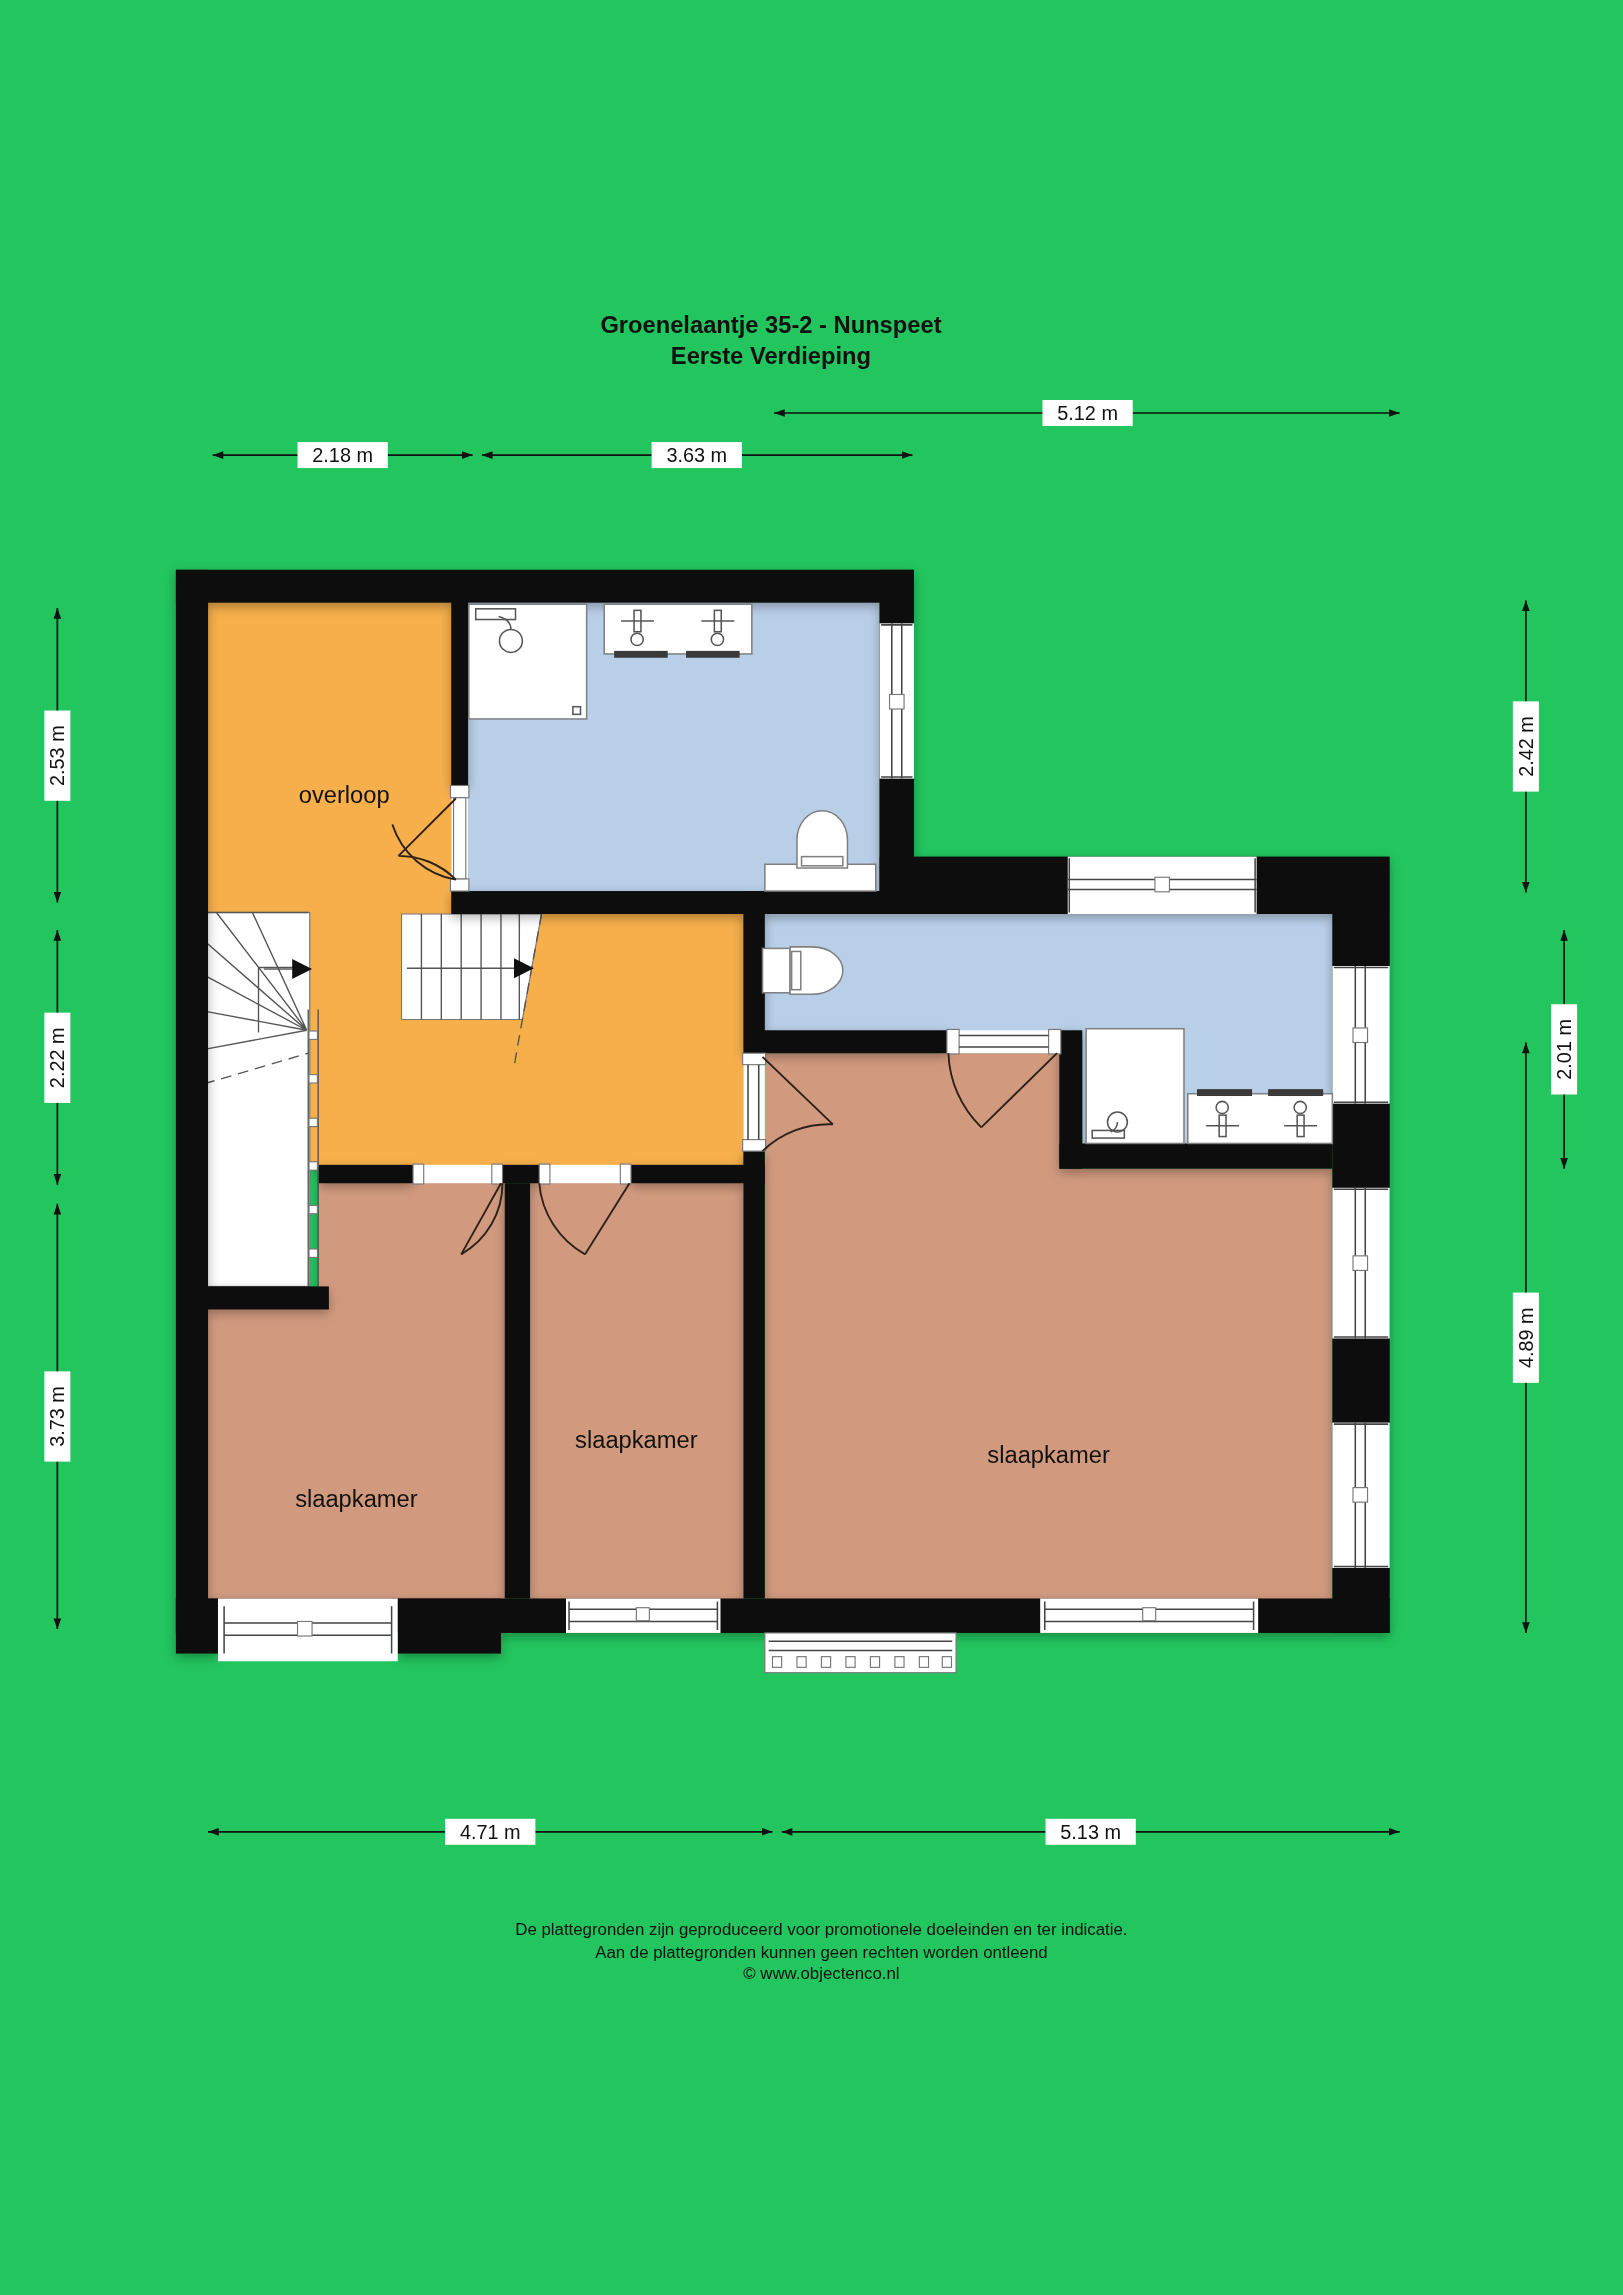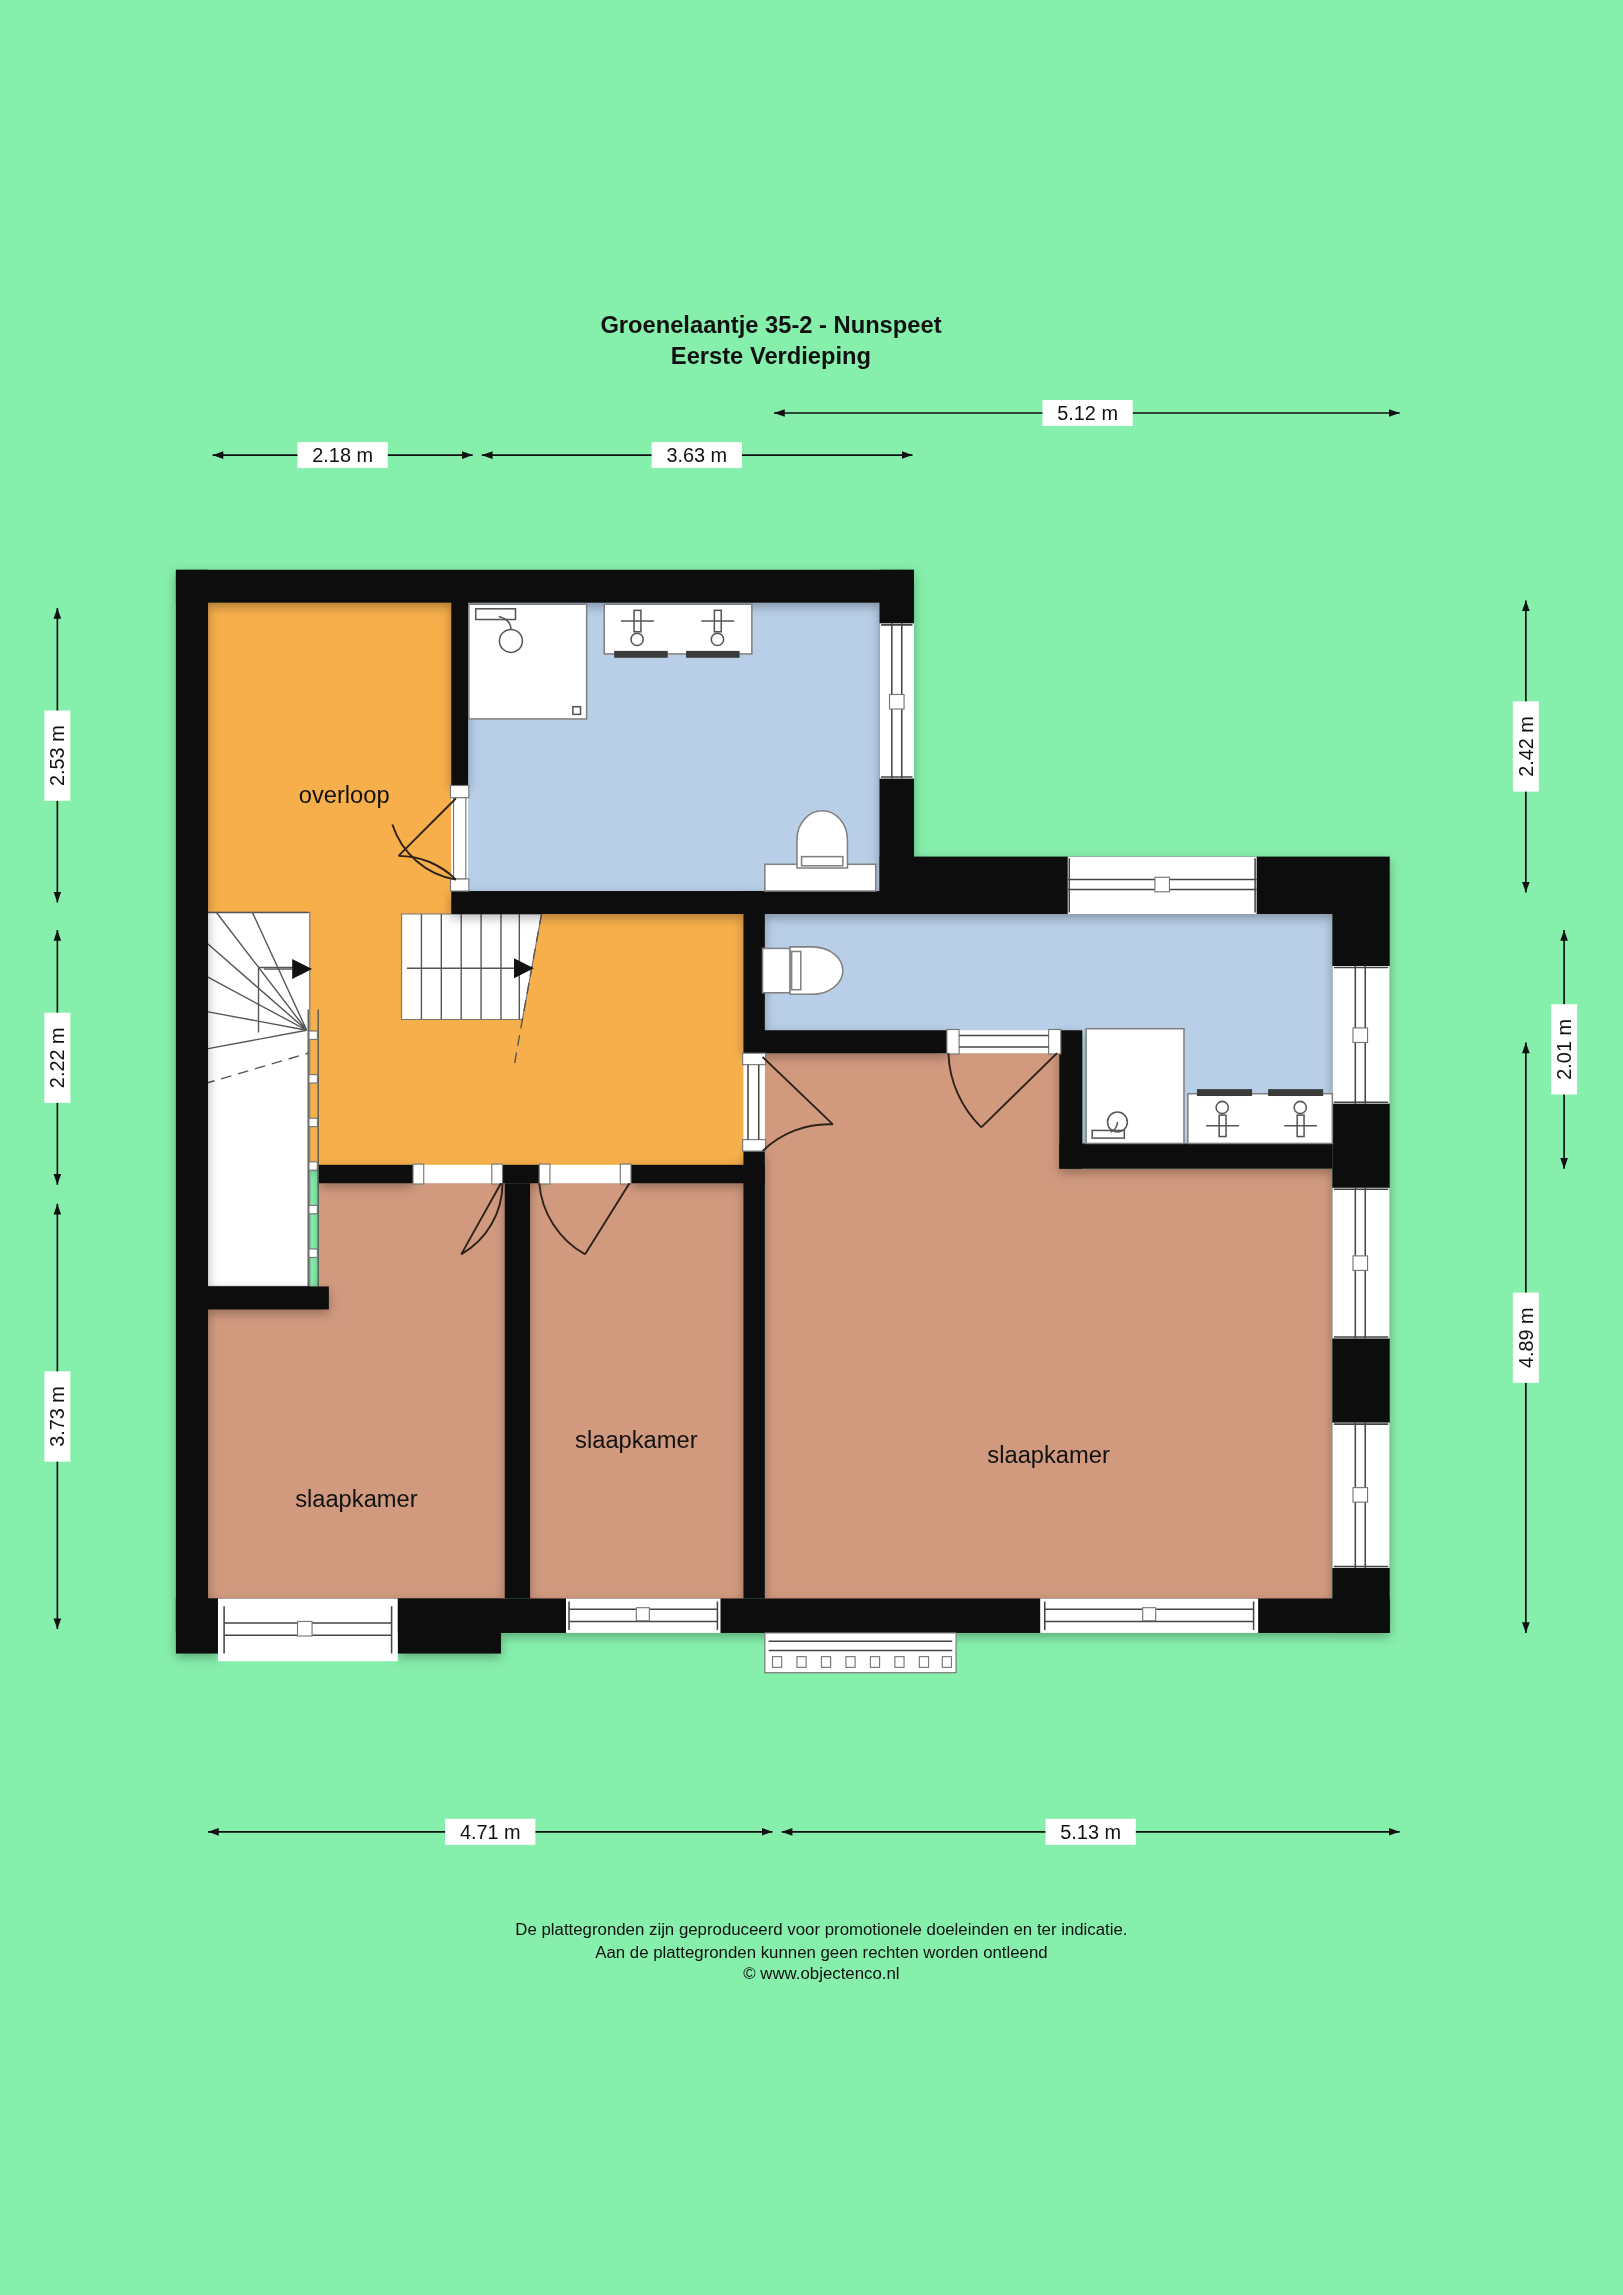--- a/index.html
+++ b/index.html
@@ -1,16 +1,16 @@
 <!DOCTYPE html>
 <html style="font-size:12.2px"><head>
 <meta charset="utf-8">
 <style>
   html,body{margin:0;padding:0;background:#ffffff;}
-  .page{width:100%;max-width:1624px;margin:0 auto;background:#86efac;}
+  .page{width:100%;max-width:1624px;margin:0 auto;background:#22c55e;}
   svg{display:block;width:100%;height:auto;}
   text{font-family:"Liberation Sans","DejaVu Sans",sans-serif;fill:#111;}
   .title-line{font-size:31px;font-weight:bold;}
   .room-label{font-size:31px;}
   .dim-label{font-size:26px;}
   .footer-line{font-size:22px;}
   .thin{stroke:#555;stroke-width:1.8;fill:none;}
   .glaze{stroke:#444;stroke-width:2;fill:none;}
   .doorline{stroke:#2e2218;stroke-width:2.5;fill:none;}
   .fixture{fill:#ffffff;stroke:#808080;stroke-width:2;}

